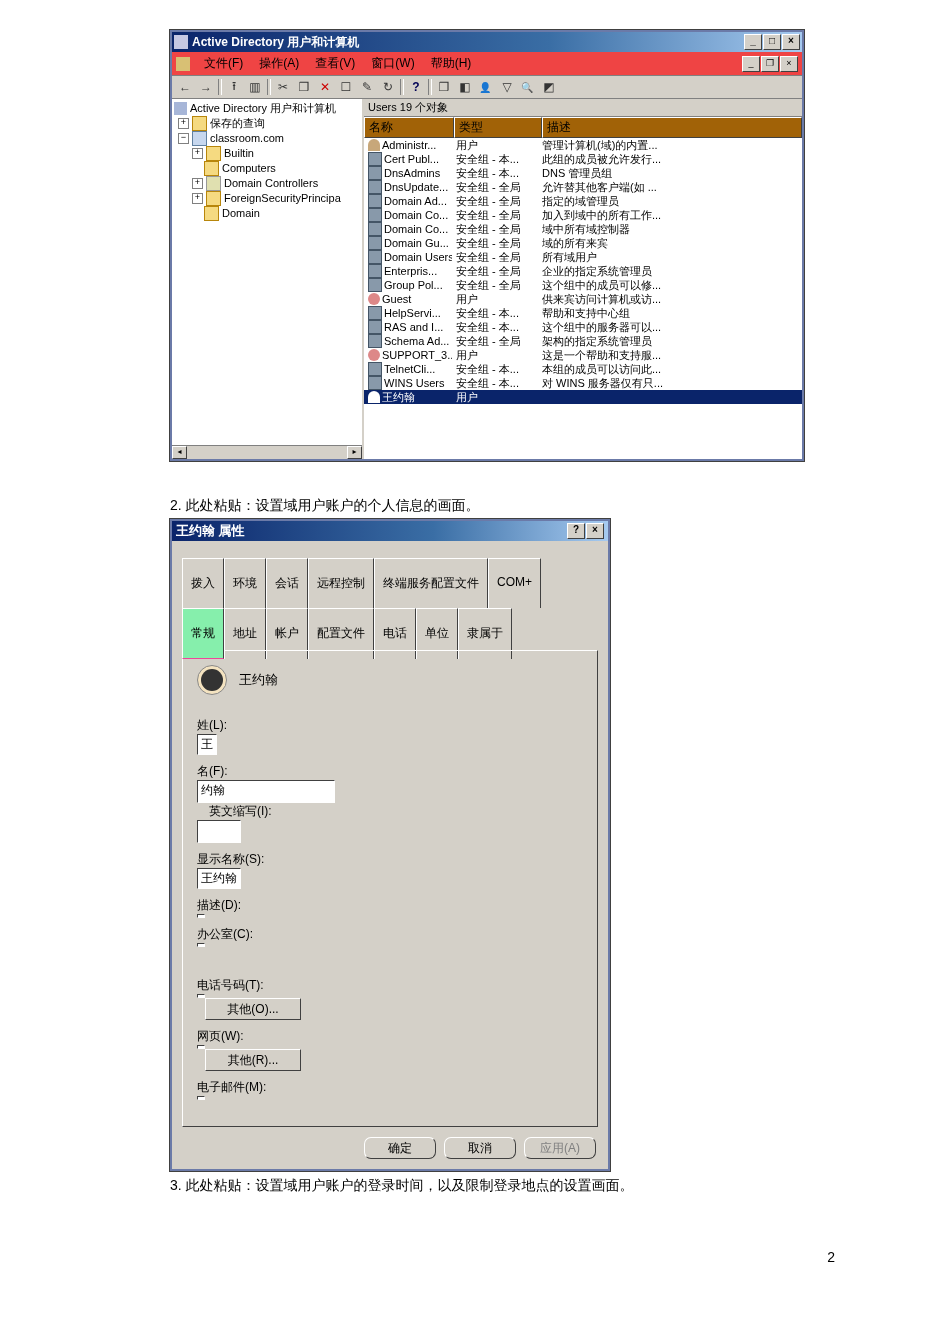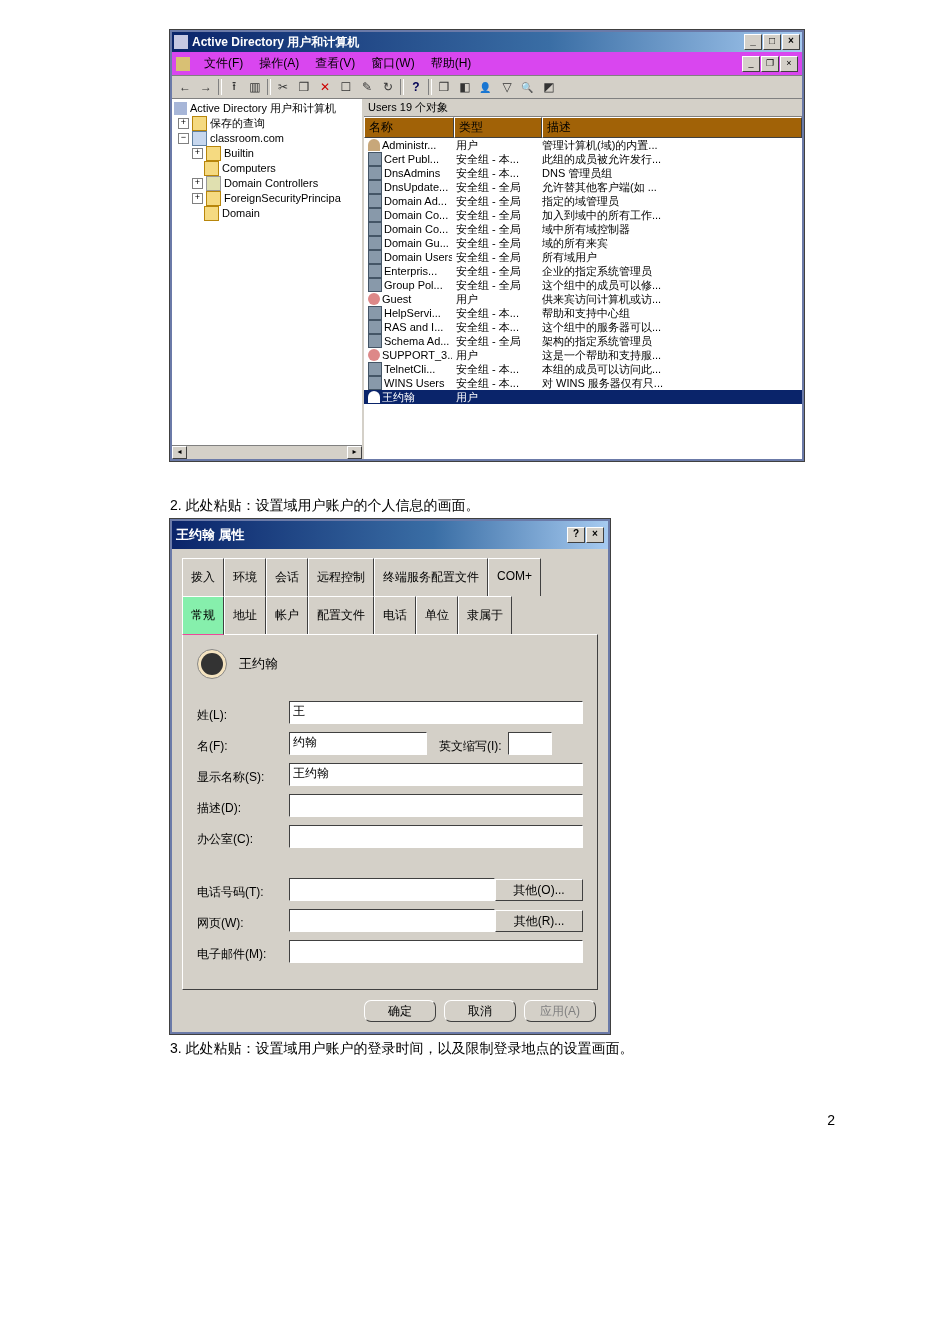--- a/index.html
+++ b/index.html
@@ -60,21 +60,21 @@
   }
   .winbtn2 { 
     width: 16px; height: 14px;
     background: #d4d0c8;
     border: 1px solid #fff;
     border-right-color:#404040;border-bottom-color:#404040;
     font-size: 9px; text-align: center; line-height: 12px;
     font-family: Arial;
   }
   .menubar {
-    background: #d946ef;
+    background: #ef4444;
     display: flex;
     align-items: center;
     padding: 2px 4px;
     border-bottom: 1px solid #808080;
     font-size: 12px;
   }
   .menubar .m-icon {
     width: 14px; height: 14px;
     background: #d8c074;
     margin-right: 6px;
@@ -211,44 +211,44 @@
   .dlg {
     width: 436px;
     margin-left: 150px;
     border: 2px solid #6b7aa8;
     background: #d4d0c8;
     box-shadow: 0 0 0 1px #404040;
   }
   .dlg-title {
     background: linear-gradient(90deg, #0a246a, #3a6ea5 60%, #a6caf0);
     color: #fff;
-    height: 28px;
+    height: 20px;
     display: flex;
     align-items: center;
     padding: 0 4px;
     font-weight: bold;
     font-size: 13px;
   }
   .dlg-title .tt { flex:1; }
   .dlg-body { padding: 8px 10px 4px; }
 
   .tabs {
     position: relative;
   }
   .tabrow { display: flex; }
   .tab {
     background: #d4d0c8;
     border: 1px solid #fff;
     border-right-color: #404040;
     border-bottom: none;
-    padding: 10px 8px;
+    padding: 16px 8px;
     font-size: 12px;
     margin-right: 0px;
     position: relative;
-    top: 1px;
+    top: 9px;
   }
   .tabrow.back .tab { font-size: 12px; }
   .tab.active {
     background: #86efac;
     border-bottom: 1px solid #ec4899;
     z-index: 3;
     font-weight: normal;
   }
   .tabpanel {
     border: 1px solid #fff;
@@ -273,41 +273,43 @@
     position: relative;
   }
   .user-head .avatar::after{
     content:"";position:absolute;left:3px;top:3px;width:22px;height:22px;border-radius:50%;
     background:#333;
   }
   .user-head .uname { font-size: 13px; }
 
   .form-row {
     display: flex;
-    align-items: flex-end;
+    align-items: flex-start;
     margin-bottom: 8px;
+    flex-direction: column;
   }
   .flabel { width: 92px; font-size: 12px; }
   .ftxt {
     flex: 1;
     height: 19px;
     border: 1px solid #808080;
     border-top-color:#404040;border-left-color:#404040;
     border-right-color:#fff;border-bottom-color:#fff;
     background: #fff;
     padding: 1px 3px;
     font-size: 12px;
   }
   .ftxt.short { flex: none; width: 130px; }
   .ftxt.tiny { flex:none; width: 36px; }
   .inner-label { margin: 0 6px 0 12px; font-size: 12px; }
 
   .fbtn {
-    width: 88px;
+    width: 96px;
     height: 22px;
+    margin-left: 8px;
     background: #d4d0c8;
     border: 1px solid #fff;
     border-right-color:#404040;border-bottom-color:#404040;
     font-size: 12px;
   }
 
   .dlg-buttons {
     display: flex;
     justify-content: flex-end;
     gap: 8px;

